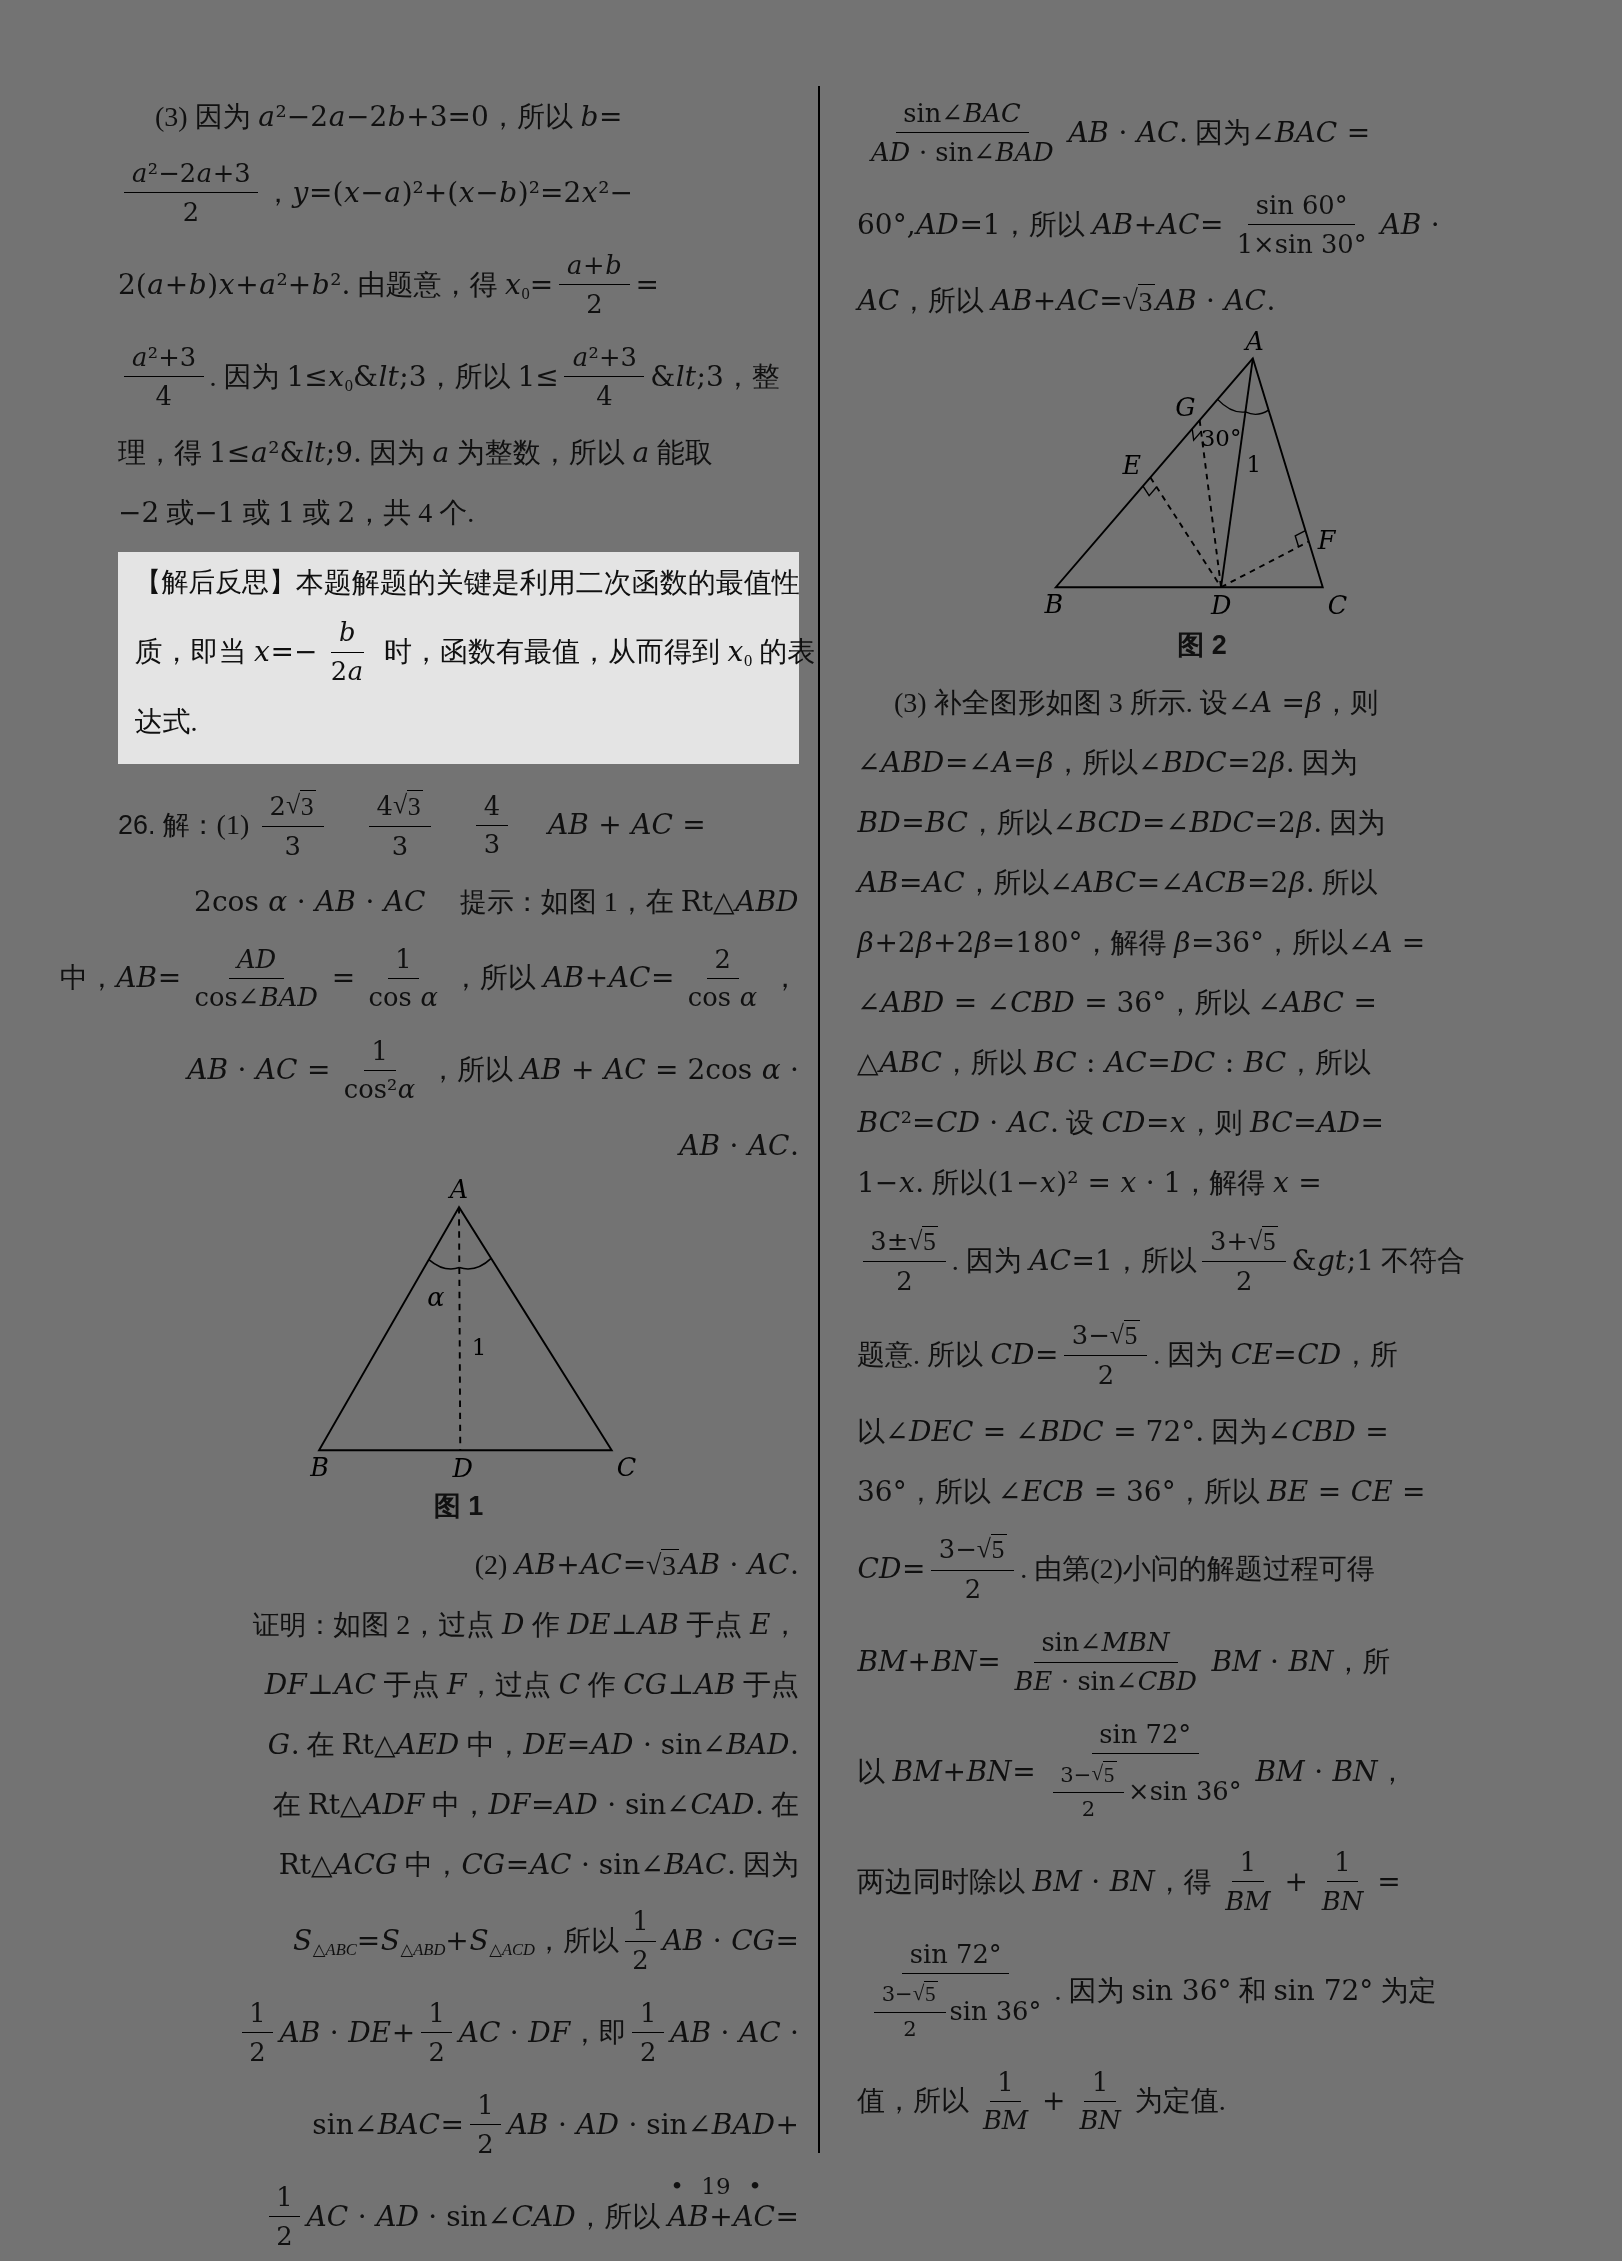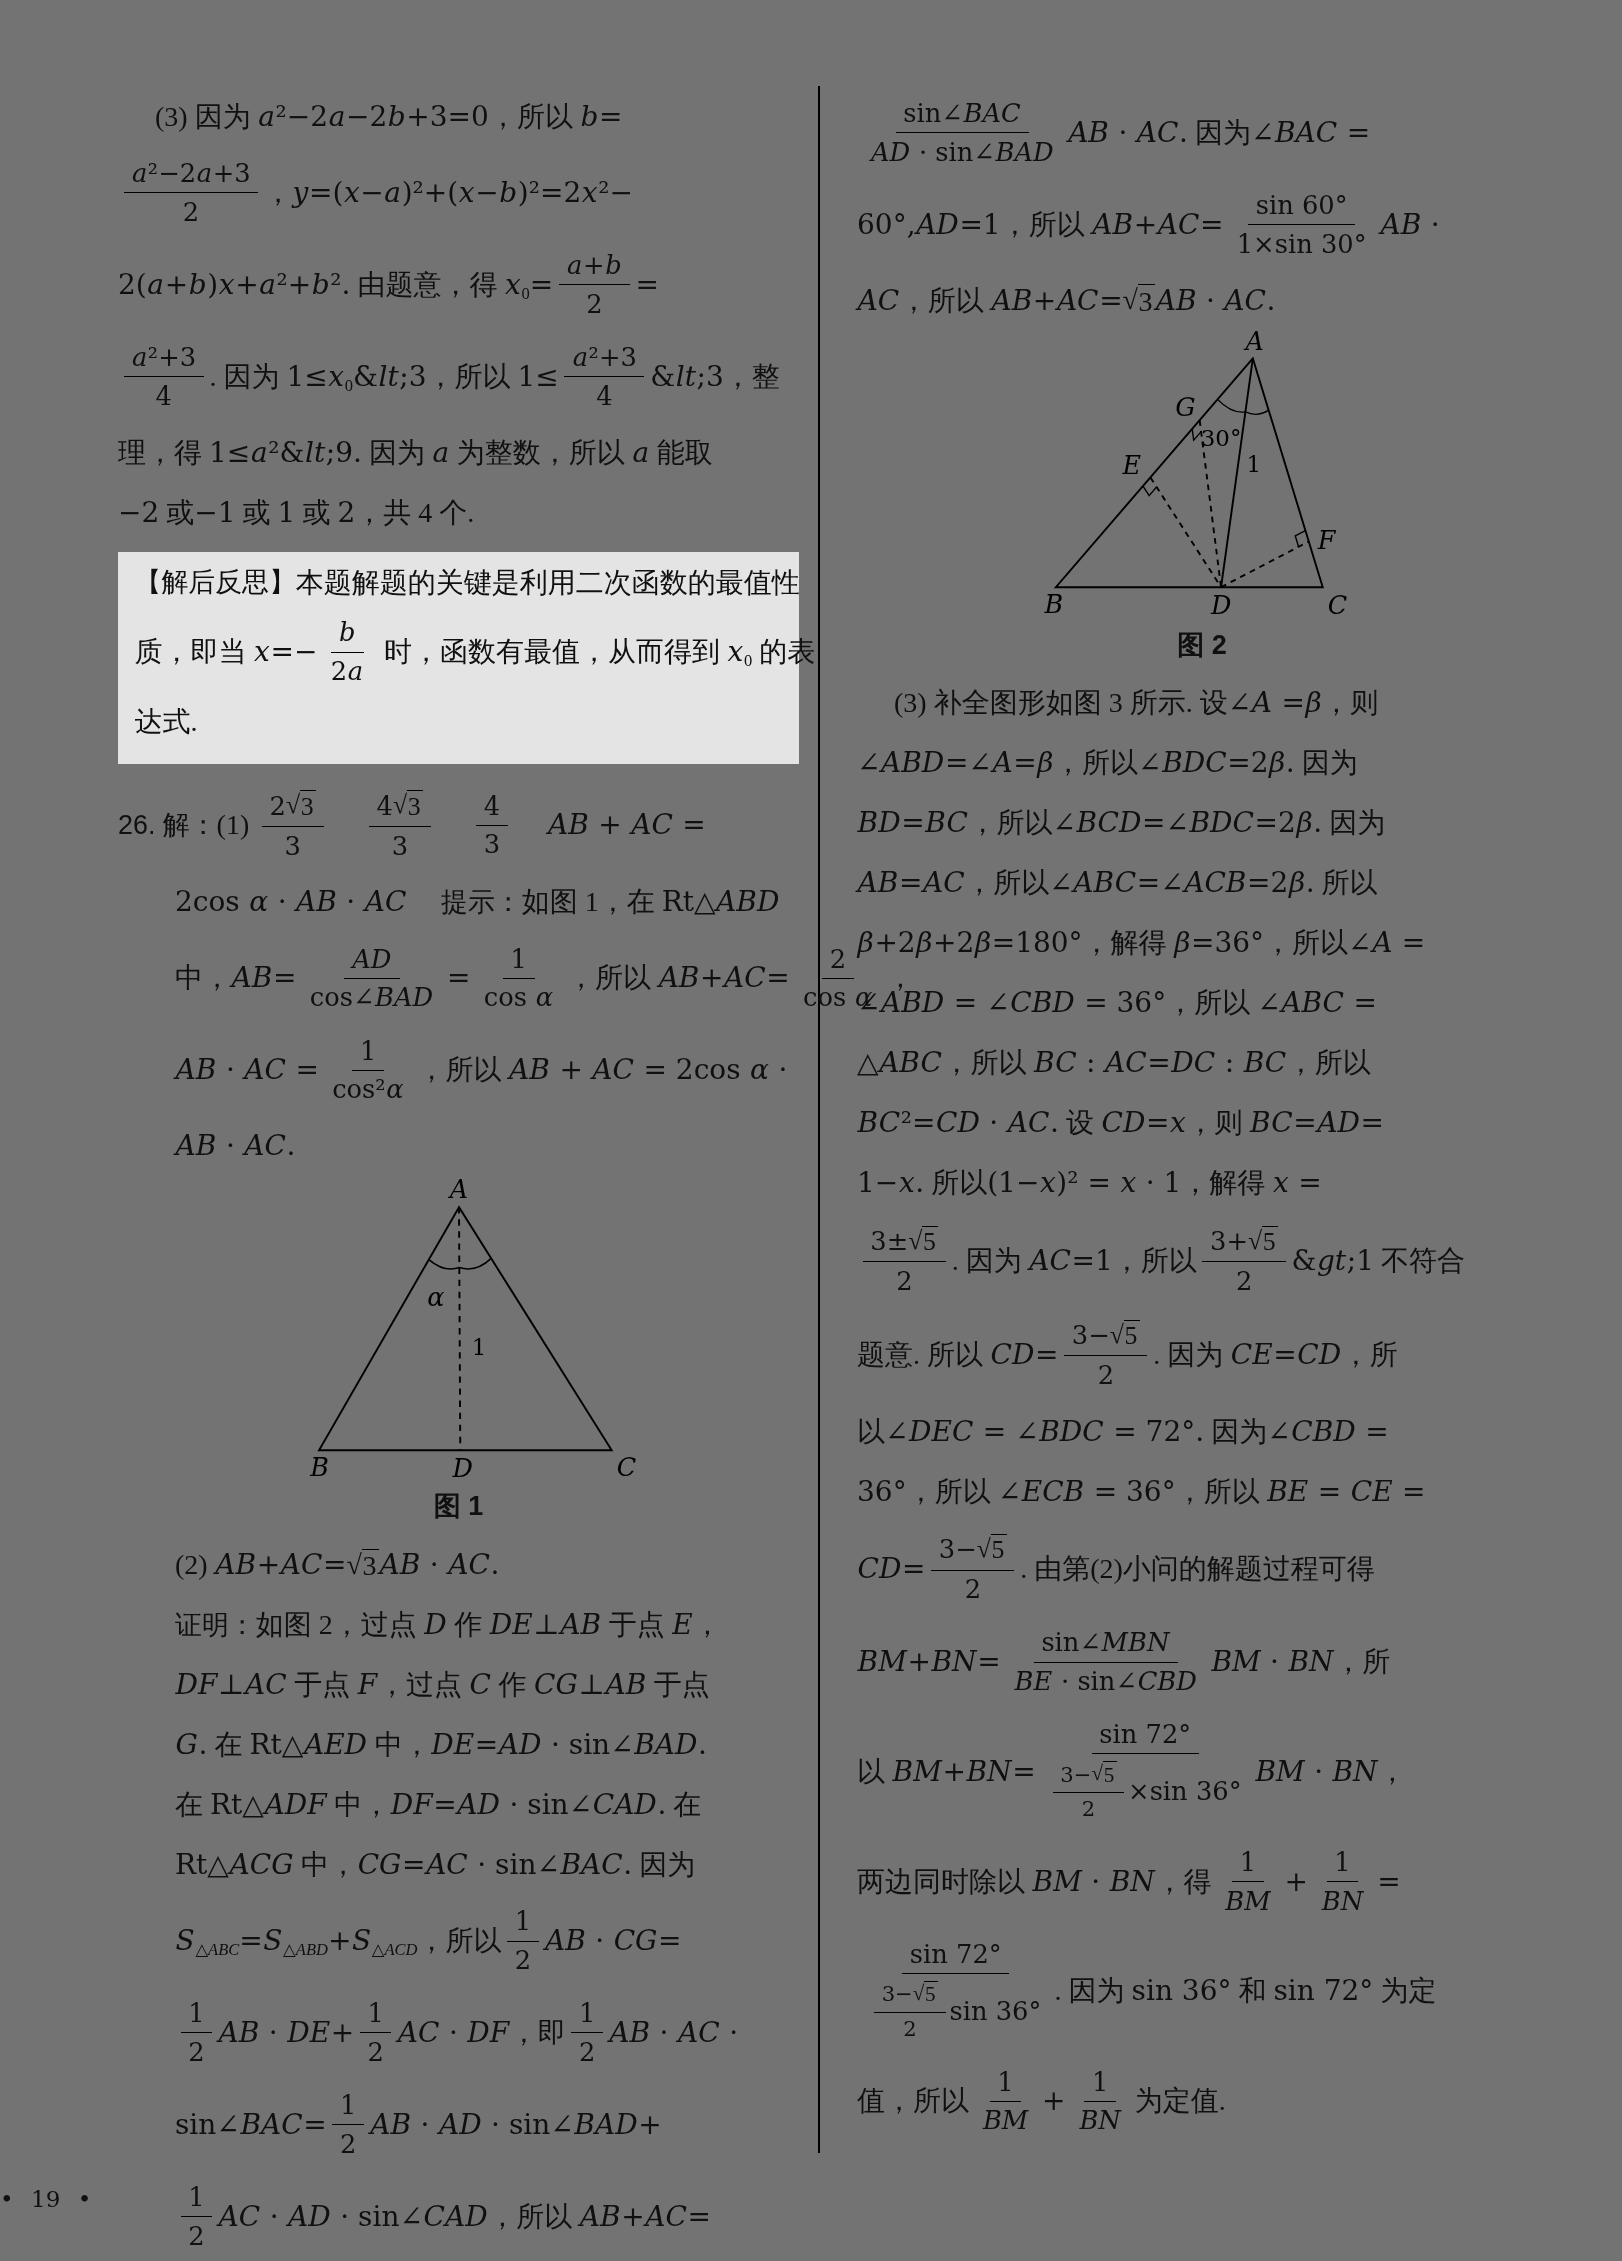--- a/index.html
+++ b/index.html
@@ -13,39 +13,39 @@
   .line{display:flex;align-items:center;font-size:28px;line-height:1.08;
         margin-bottom:14px;min-height:46px;white-space:pre;}
   .line span{white-space:pre;}
   .zh{font-family:"Liberation Serif","DejaVu Serif","DejaVu Sans",serif;}
   .bold{font-weight:400;font-family:"Liberation Sans","DejaVu Sans",sans-serif;font-size:0.96em;}
   .math{font-family:"DejaVu Serif","Liberation Serif","DejaVu Sans",serif;}
   .math i{font-style:italic;padding:0 0.6px;}
   .rm{font-style:normal;}
   .gap{display:inline-block;width:34px;}
   .ind{padding-left:37px;}
-  .hang{padding-left:57px;}
+  .hang{padding-left:57px;justify-content:flex-end;}
   .frac{display:inline-flex;flex-direction:column;align-items:center;
         vertical-align:middle;margin:3.8px 5.7px;font-size:0.92em;line-height:1.12;}
   .frac .fn{display:flex;align-items:center;justify-content:center;
             padding:1.3px 7.6px 4.5px;border-bottom:1.9px solid #000;}
   .frac .fd{display:flex;align-items:center;justify-content:center;padding:4.5px 7.6px 1.3px;}
   .frac .frac{font-size:0.82em;margin:1.3px 3.8px;}
   .sqrt{display:inline-flex;align-items:flex-start;}
   .sqrt .rd{transform:translateY(0.6px);}
   .sqrt .rad{border-top:1.9px solid #000;padding:1.3px 2.5px 0 0.6px;}
   .msub{font-size:16.5px;position:relative;top:9px;letter-spacing:0;}
   .reflect-box{background:#e4e4e4;padding:7.6px 16.5px 11.4px;margin:16.5px 0 21.6px;}
   .reflect-box .line{margin-bottom:7.6px;}
   .figwrap{text-align:center;margin:10.2px 0 18px;}
   .figcap{font-size:27px;font-weight:700;margin-top:3.8px;
           font-family:"Liberation Sans","DejaVu Sans",sans-serif;}
   .flab{font-family:"DejaVu Serif",serif;font-style:italic;font-size:40px;fill:#000;}
   .fnum{font-family:"DejaVu Serif",serif;font-style:normal;font-size:36px;fill:#000;}
-  .footer{position:absolute;left:0;width:1432px;bottom:49px;text-align:left;
+  .footer{position:absolute;left:0;width:1432px;bottom:62px;text-align:center;
           font-size:23px;word-spacing:10.2px;font-family:"DejaVu Serif",serif;}
   svg{overflow:visible;}
 </style>
 </head>
 <body>
 
 <div class="page">
 
   <div class="divider"></div>
 

